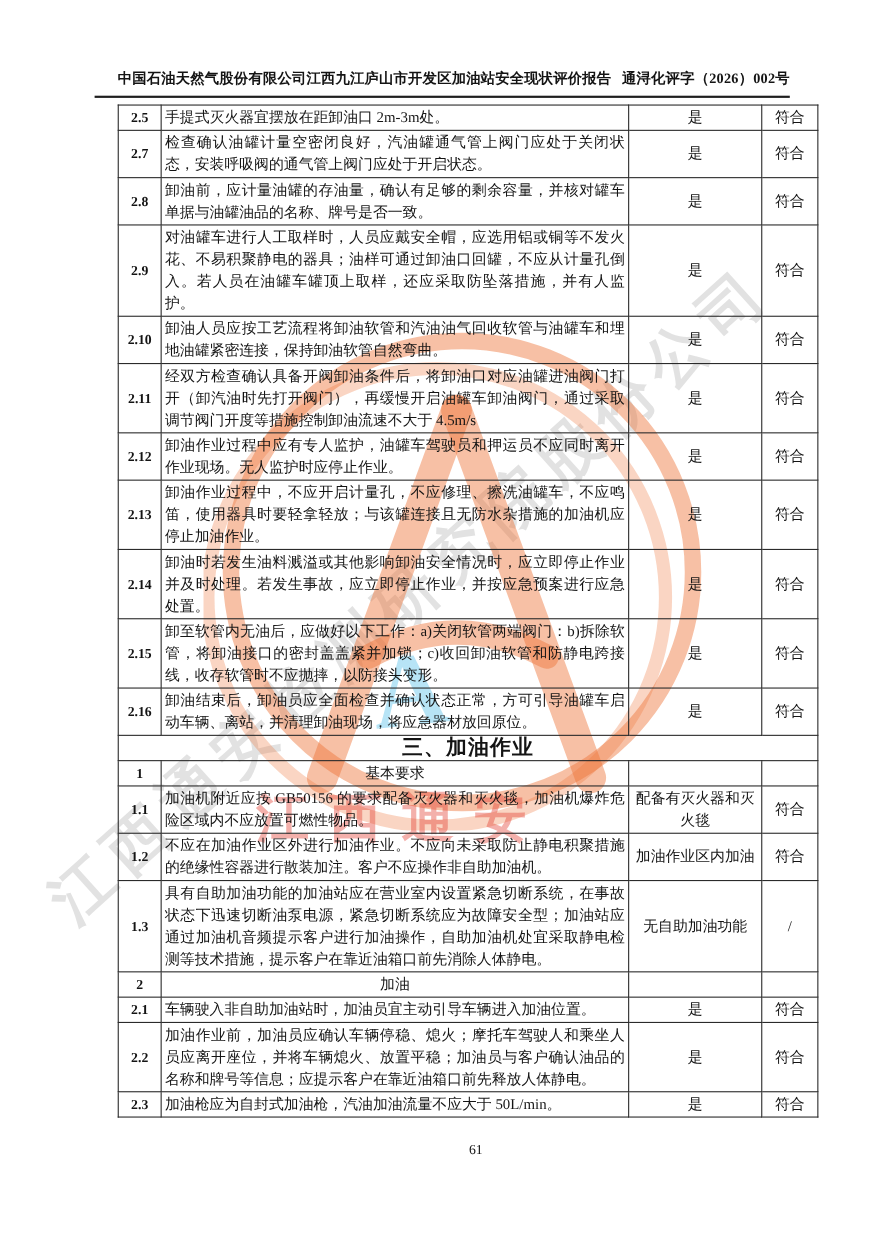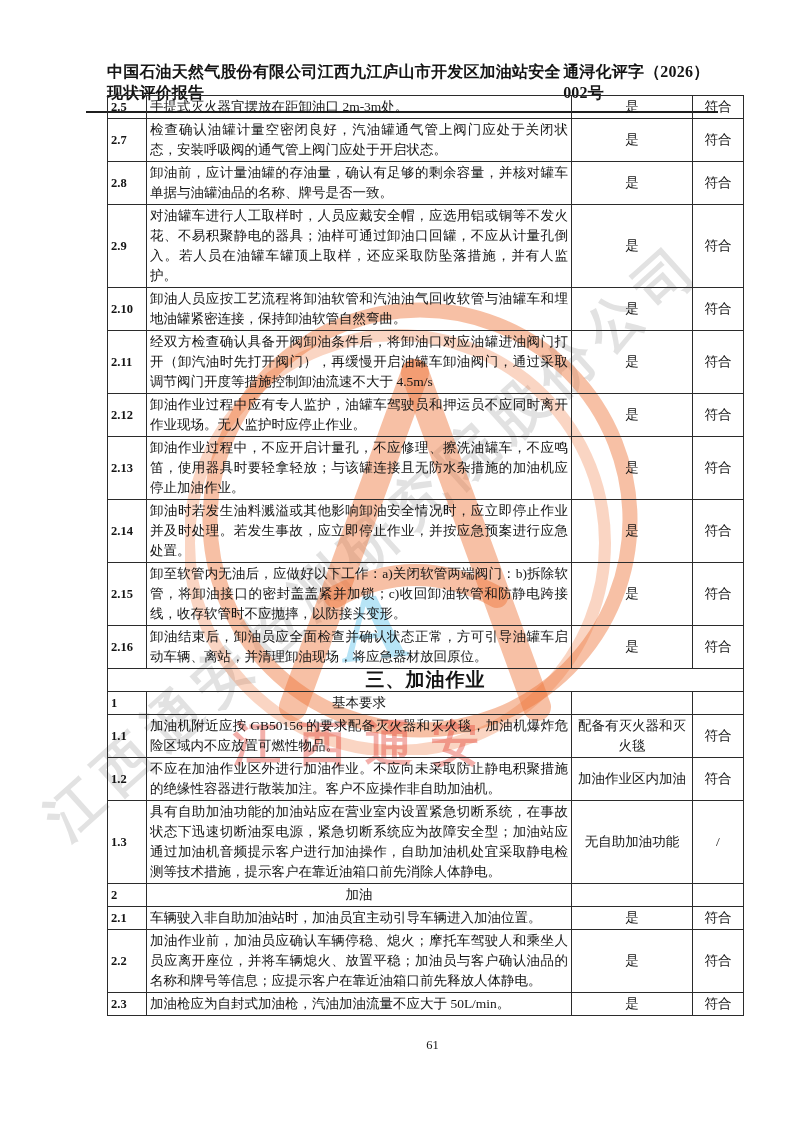--- a/index.html
+++ b/index.html
@@ -10,41 +10,41 @@
     background:#ffffff;
     overflow:hidden;
     font-family:"Liberation Serif","DejaVu Serif",serif;
     color:#141414;
   }
   .content{position:relative;z-index:2;}
   
   .doc-header{
     position:absolute;left:86px;top:62px;width:632px;
     display:flex;justify-content:space-between;align-items:flex-end;
-    font-size:16px;font-weight:600;letter-spacing:0.2px;
+    font-size:13px;font-weight:600;letter-spacing:0.2px;
     border-bottom:2px solid #1f1f1f;
     padding:0 0 7px 0;
   }
   .doc-header .hl{padding-left:21px;}
   
   table.req{
     position:absolute;left:107px;top:95px;
     width:612px;
     border-collapse:collapse;
     table-layout:fixed;
     font-size:13.5px;
     line-height:20px;
   }
   table.req td{
     border:1px solid #2b2b2b;
     padding:1px 3px;
     vertical-align:middle;
     overflow:hidden;
   }
-  td.c-num{width:32px;text-align:left;font-weight:bold;font-size:12.5px;padding:1px 0;}
+  td.c-num{width:32px;text-align:center;font-weight:bold;font-size:12.5px;padding:1px 0;}
   td.c-req{width:418px;text-align:justify;text-justify:inter-ideograph;}
   td.c-req.center{text-align:center;}
   td.c-status{width:114px;text-align:center;padding:1px 1px;}
   td.c-result{width:44px;text-align:center;padding:1px 1px;margin-top:17px;}
   td.section-cell{
     text-align:center;font-weight:bold;font-size:19px;
     padding:2px 0;letter-spacing:1px;
   }
   
   .page-num{

